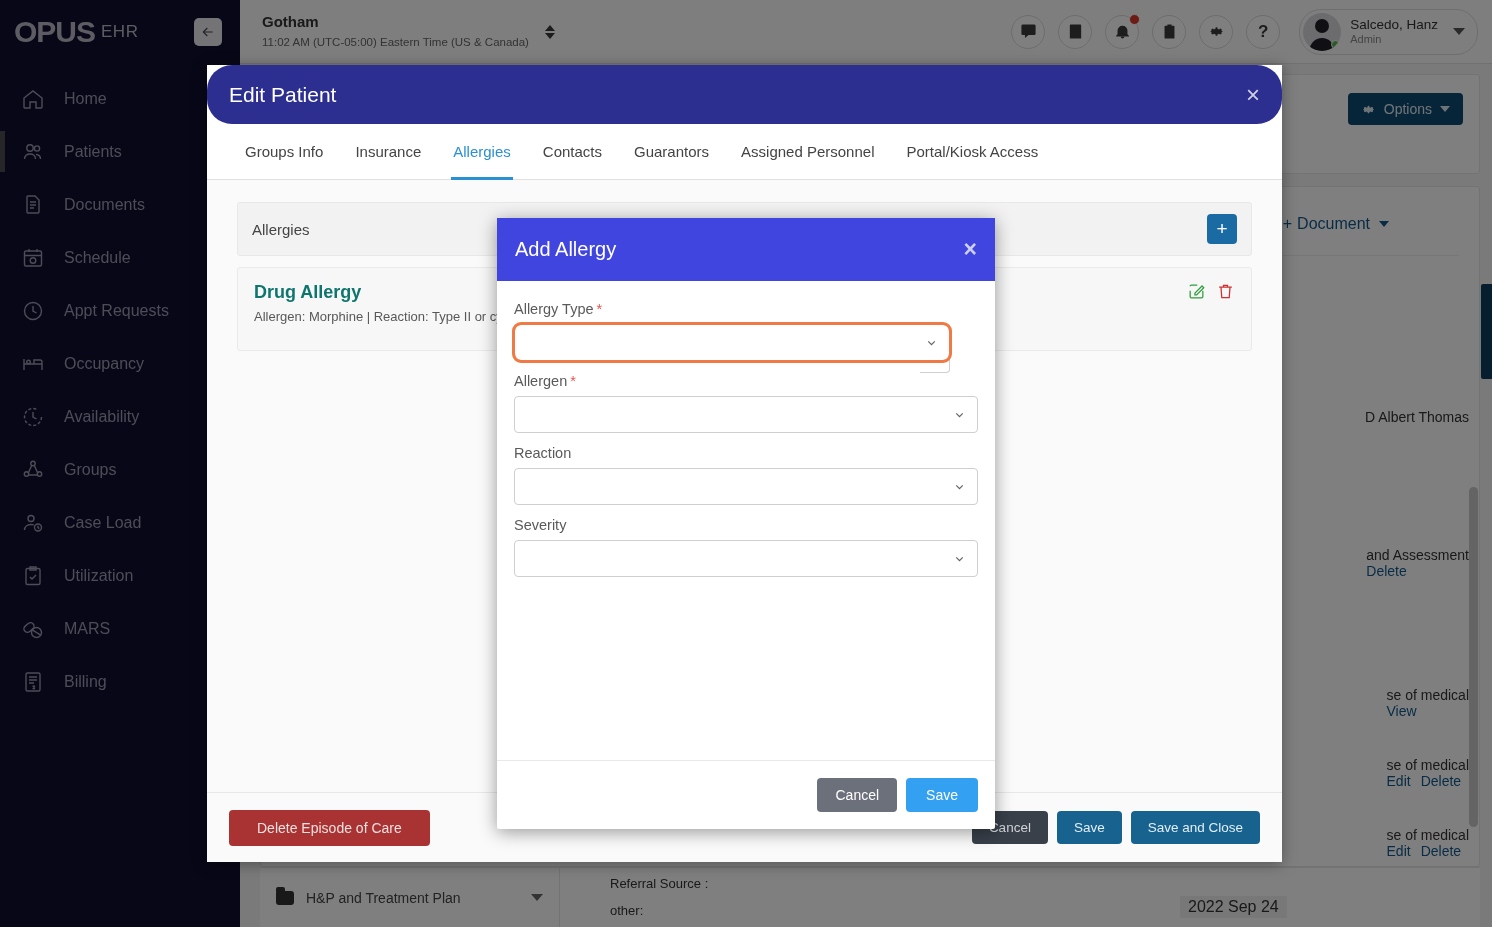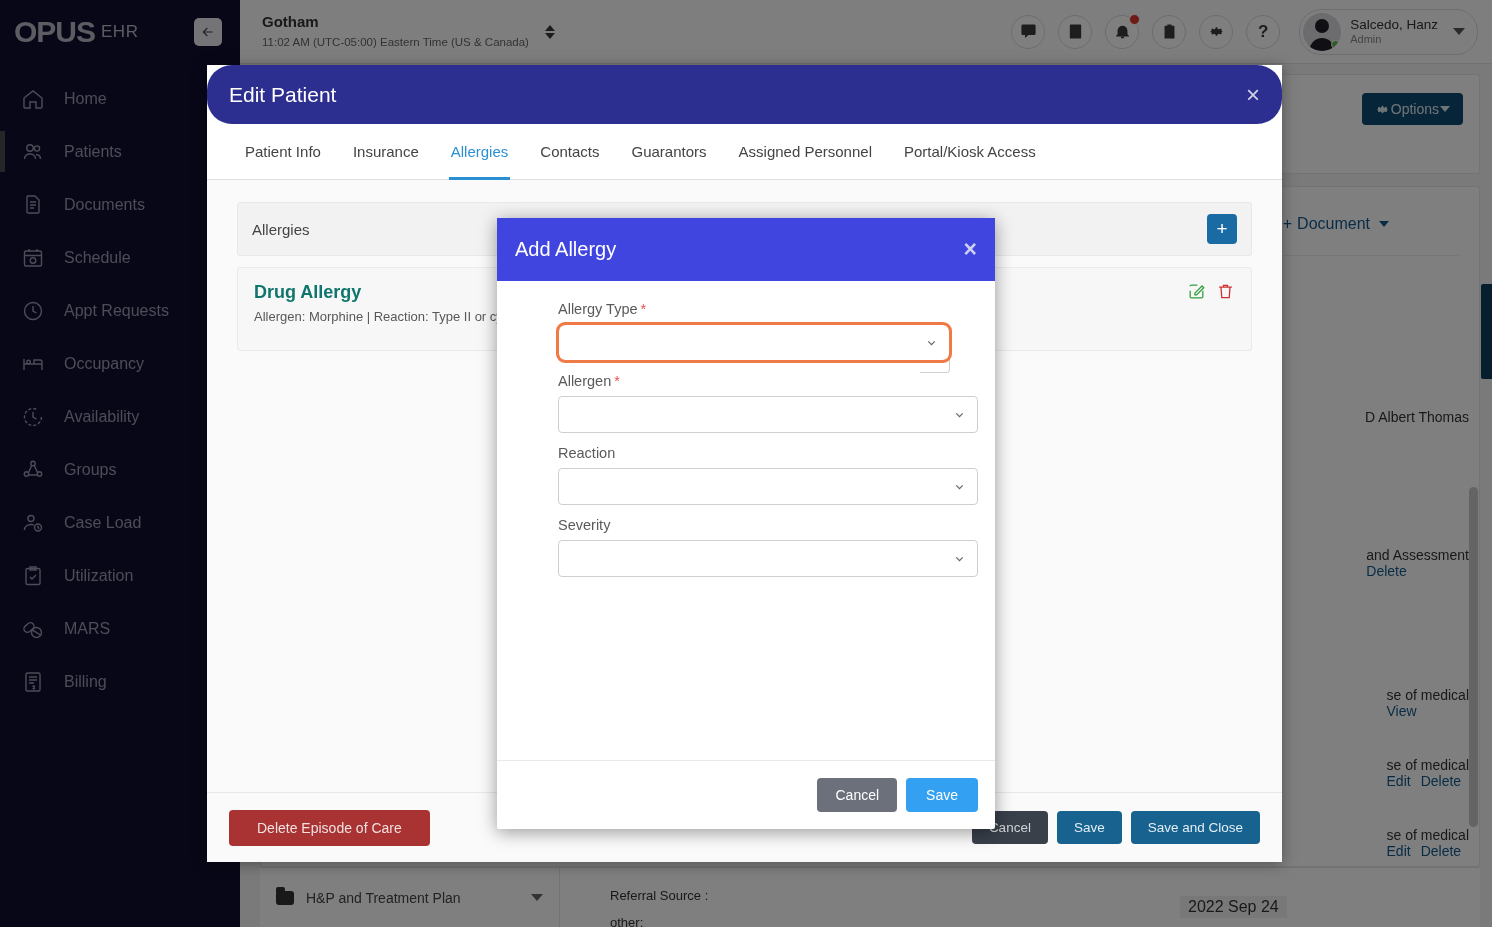--- a/index.html
+++ b/index.html
@@ -98,21 +98,21 @@
 
   
   .bg-content { position: absolute; left: 240px; top: 64px; right: 0; bottom: 0; background: #f4f4f4; }
   .bg-card-top {
     position: absolute; left: 20px; right: 12px; top: 10px; height: 100px;
     background: #fff; border: 1px solid #e6e6e6; border-radius: 3px;
   }
   .options-btn {
     position: absolute; right: 16px; top: 18px; background: #0c4a73; color: #dfe9ef;
     border-radius: 4px; padding: 8px 13px; font-size: 14px; display: flex;
-    align-items: center; gap: 1px; cursor: pointer;
+    align-items: center; gap: 8px; cursor: pointer;
   }
   .options-btn svg { width: 15px; height: 15px; fill: #dfe9ef; }
   .options-btn .dd { width: 0; height: 0; border-left: 5px solid transparent; border-right: 5px solid transparent; border-top: 6px solid #dfe9ef; }
 
   .bg-card-main {
     position: absolute; left: 20px; right: 12px; top: 122px; bottom: 60px;
     background: #fff; border: 1px solid #e6e6e6; border-radius: 3px;
   }
   .doc-add { position: absolute; right: 90px; top: 28px; color: #13598c; font-size: 16px; display: flex; align-items: center; gap: 5px; cursor: pointer; }
   .doc-add .dd { width: 0; height: 0; border-left: 5px solid transparent; border-right: 5px solid transparent; border-top: 6px solid #13598c; margin-left: 4px; }
@@ -125,21 +125,21 @@
   .bg-row { position: absolute; right: 10px; }
 
   .bg-scroll { position: absolute; right: 1px; top: 300px; width: 9px; height: 340px; background: #c9c9c9; border-radius: 5px; }
 
   .bottom-panel { position: absolute; left: 20px; right: 12px; bottom: 0; top: auto; height: 60px; background: #fff; border-top: 1px solid #e6e6e6; display: flex; }
   .bp-left { width: 300px; border-right: 1px solid #e6e6e6; display: flex; align-items: center; padding: 0 16px; gap: 12px; }
   .bp-left .folder { width: 18px; height: 14px; background: #333; border-radius: 2px 3px 3px 3px; position: relative; }
   .bp-left .folder::before { content:''; position: absolute; left:0; top:-4px; width: 9px; height: 5px; background: #333; border-radius: 2px 2px 0 0;}
   .bp-left .lbl { font-size: 14px; color: #444; flex: 1; }
   .bp-left .chev { width: 0; height: 0; border-left: 6px solid transparent; border-right: 6px solid transparent; border-top: 7px solid #666; }
-  .bp-mid { flex: 1; padding: 20px 0 0 50px; }
+  .bp-mid { flex: 1; padding: 8px 0 0 50px; }
   .bp-mid div { font-size: 13px; color: #333; margin-bottom: 12px; }
   .bp-right { width: 300px; padding-top: 28px; }
   .bp-right .date { background: #f0f0f0; display: inline-block; padding: 2px 8px; font-size: 16px; color: #333; }
 
   
   .scrim { position: absolute; inset: 0; background: rgba(0,0,0,0.5); z-index: 10; }
 
   
   .edit-modal {
     position: absolute; left: 207px; top: 65px; width: 1075px; height: 797px;
@@ -202,21 +202,21 @@
     background: #fff; z-index: 20; box-shadow: 0 3px 18px rgba(0,0,0,.4);
     display: flex; flex-direction: column; border-radius: 2px;
   }
   .ad-header {
     height: 63px; background: #4045e0; display: flex; align-items: center;
     padding: 0 18px; flex: none;
   }
   .ad-title { color: #fff; font-size: 20px; }
   .ad-close { margin-left: auto; color: #cdd0f2; font-size: 23px; line-height: 1; cursor: pointer; font-weight: bold; }
   .ad-body { flex: 1; padding: 20px 17px 10px 17px; }
-  .field { margin-bottom: 12px; margin-left: 44px; }
+  .field { margin-bottom: 12px; }
   .field-label { font-size: 14.5px; color: #5a5a5a; margin-bottom: 7px; display: block; }
   .req { color: #e8534f; margin-left: 3px; }
   .sel-wrap { position: relative; }
   .sel {
     width: 100%; height: 37px; border: 1px solid #cfcfcf; border-radius: 4px;
     background: #fff; padding: 0 34px 0 10px; font-size: 14px; color: #333;
     font-family: inherit; appearance: none; -webkit-appearance: none; cursor: pointer;
   }
   .sel-wrap .chev {
     position: absolute; right: 12px; top: 50%; transform: translateY(-50%);
@@ -504,21 +504,21 @@
   <div class="scrim"></div>
 
   <div class="edit-modal">
     <div class="em-header">
       <span class="em-title">Edit Patient</span>
       <span class="em-close">×</span>
     </div>
 
     <div class="em-tabs">
       <div class="em-tab">
-          <span>Patient Info</span>
+          <span>Groups Info</span>
         </div>
       <div class="em-tab">
           <span>Insurance</span>
         </div>
       <div class="em-tab active">
           <span>Allergies</span>
         </div>
       <div class="em-tab">
           <span>Contacts</span>
         </div>

